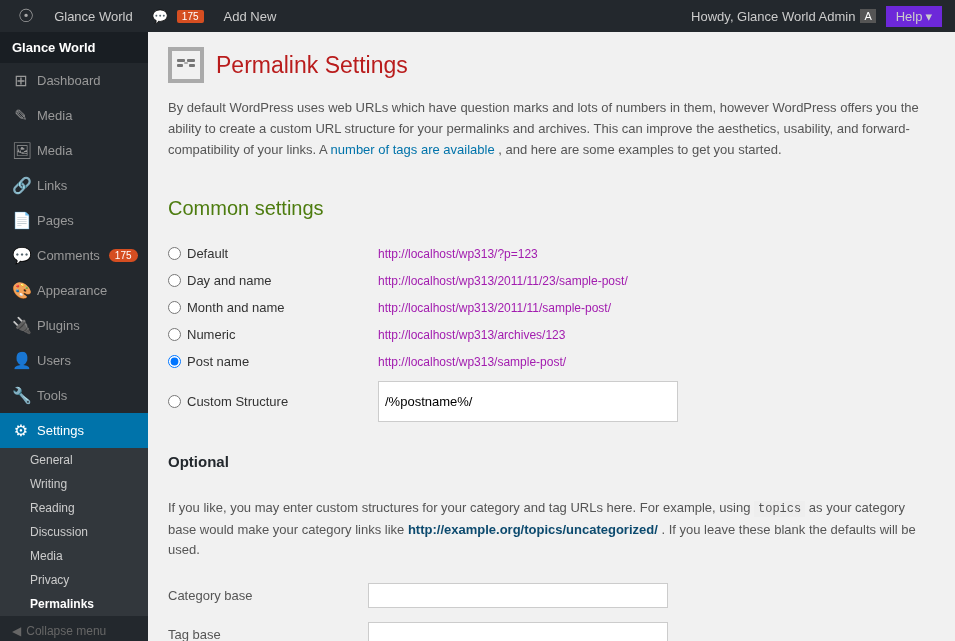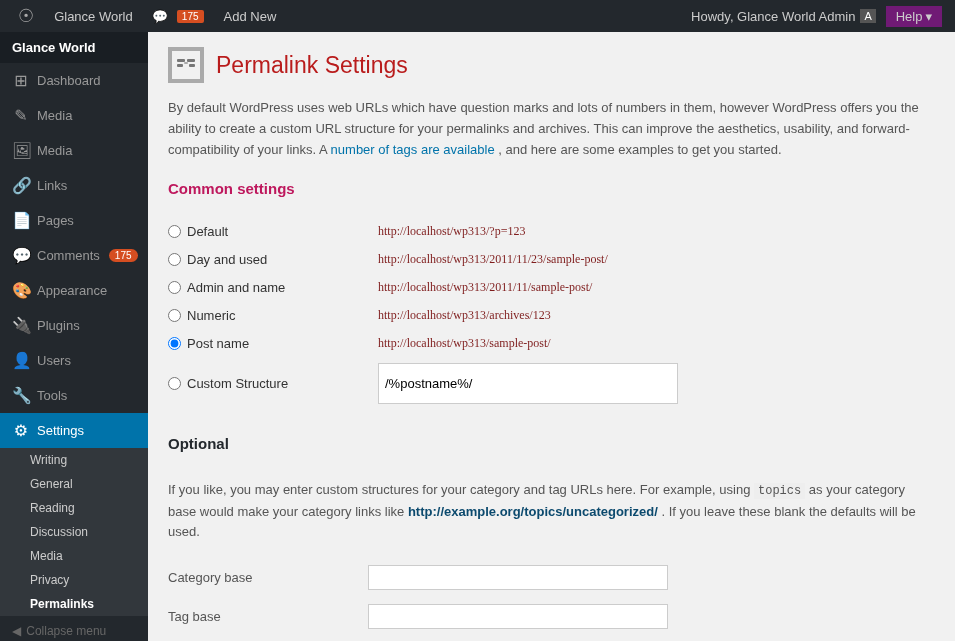--- a/index.html
+++ b/index.html
@@ -33,21 +33,21 @@
     .adminbar-right .adminbar-item { color: #ccc; }
     .comments-bubble {
       background: #d54e21;
       color: #fff;
       border-radius: 2px;
       padding: 1px 5px;
       font-size: 10px;
       margin-left: 3px;
     }
     .help-btn {
-      background: #701a75;
+      background: #6d28d9;
       color: #ccc;
       border: none;
       padding: 3px 10px;
       cursor: pointer;
       font-size: 13px;
       display: flex;
       align-items: center;
       gap: 3px;
       margin-right: 5px;
     }
@@ -136,46 +136,46 @@
       color: #555;
     }
     .page-title {
       font-size: 23px;
       font-weight: 400;
       color: #b91c1c;
     }
     .description {
       color: #555;
       line-height: 1.6;
-      margin-bottom: 20px;
+      margin-bottom: 37px;
       font-size: 13px;
     }
     .description a { color: #0073aa; text-decoration: none; }
 
     .section-heading {
-      font-size: 15px;
-      font-weight: bold;
-      color: #be185d;
+      font-size: 20px;
+      font-weight: normal;
+      color: #4d7c0f;
       margin-bottom: 15px;
       padding-bottom: 5px;
     }
 
     
     .settings-table { width: 100%; border-collapse: collapse; }
     .settings-table tr td { padding: 6px 0; vertical-align: middle; }
     .settings-table td:first-child { width: 200px; }
     .radio-label {
       display: flex;
       align-items: center;
       gap: 6px;
       cursor: pointer;
     }
     .permalink-url {
-      color: #7f1d1d;
-      font-family: Liberation Serif, serif;
+      color: #a21caf;
+      font-family: Liberation Sans, sans-serif;
       font-size: 12px;
       margin-left: 10px;
     }
     .custom-input {
       width: 300px;
       padding: 12px 6px;
       border: 1px solid #ccc;
       font-size: 13px;
       margin-left: 10px;
       background: #fff;
@@ -306,22 +306,22 @@
     <div class="nav-item">
       <span class="nav-icon">🔧</span>
       <span>Tools</span>
     </div>
     <div class="nav-item active">
       <span class="nav-icon">⚙</span>
       <span>Settings</span>
     </div>
 
     <div class="sub-menu">
+      <div class="sub-menu-item">General</div>
       <div class="sub-menu-item">Writing</div>
-      <div class="sub-menu-item">General</div>
       <div class="sub-menu-item">Reading</div>
       <div class="sub-menu-item">Discussion</div>
       <div class="sub-menu-item">Media</div>
       <div class="sub-menu-item">Privacy</div>
       <div class="sub-menu-item active">Permalinks</div>
     </div>
 
     <div class="collapse-menu">
       <span>◀</span>
       <span>Collapse menu</span>
@@ -358,30 +358,30 @@
             <input type="radio" name="permalink" style="">
             <span>Default</span>
           </label>
         </td>
         <td><span class="permalink-url">http://localhost/wp313/?p=123</span></td>
       </tr>
       <tr>
         <td>
           <label class="radio-label">
             <input type="radio" name="permalink" style="">
-            <span>Day and used</span>
+            <span>Day and name</span>
           </label>
         </td>
         <td><span class="permalink-url">http://localhost/wp313/2011/11/23/sample-post/</span></td>
       </tr>
       <tr>
         <td>
           <label class="radio-label">
             <input type="radio" name="permalink" style="">
-            <span>Admin and name</span>
+            <span>Month and name</span>
           </label>
         </td>
         <td><span class="permalink-url">http://localhost/wp313/2011/11/sample-post/</span></td>
       </tr>
       <tr>
         <td>
           <label class="radio-label">
             <input type="radio" name="permalink" style="">
             <span>Numeric</span>
           </label>

